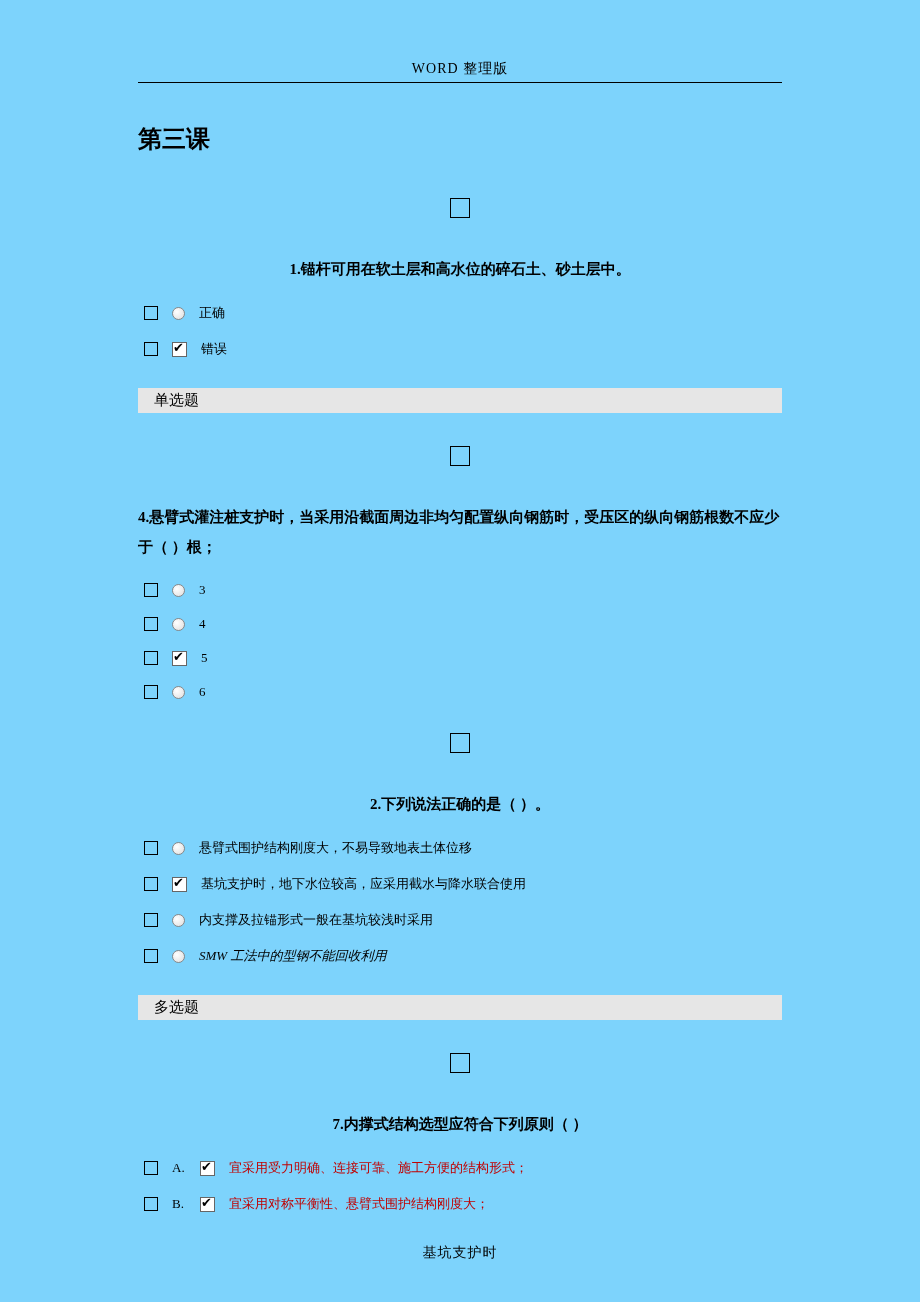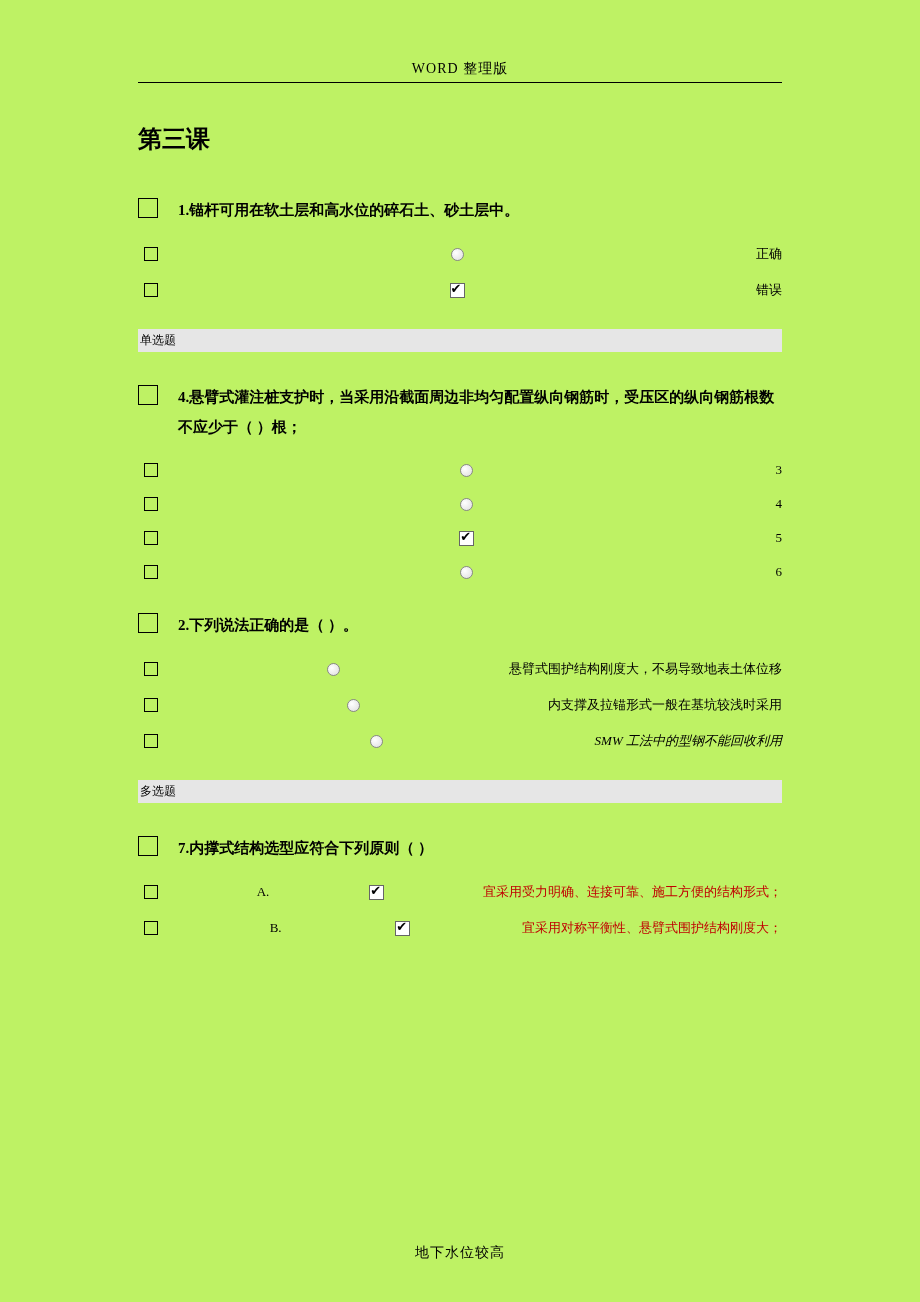--- a/index.html
+++ b/index.html
@@ -5,21 +5,21 @@
   body {
     margin: 0;
     padding: 0;
     background: #fff;
     font-family: "SimSun", "宋体", serif;
   }
   .page {
     width: 920px;
     min-height: 1302px;
     margin: 0 auto;
-    background: #bef264;
+    background: #7dd3fc;
     position: relative;
     box-sizing: border-box;
     padding: 60px 138px 50px 138px;
   }
   .header {
     text-align: center;
     font-size: 14px;
     color: #000;
     margin-bottom: 4px;
     letter-spacing: 1px;
@@ -33,26 +33,27 @@
     font-size: 24px;
     font-weight: bold;
     margin-bottom: 40px;
     font-family: "SimHei", "黑体", sans-serif;
   }
   .question {
     margin-bottom: 30px;
   }
   .q-line {
     display: flex;
-    align-items: flex-start;
-    gap: 20px;
+    align-items: center;
+    gap: 36px;
     font-size: 15px;
     font-weight: bold;
     line-height: 2.0;
     margin-bottom: 20px;
+    flex-direction: column;
   }
   .q-text {
     flex: 1;
   }
   .big-box {
     width: 18px;
     height: 18px;
     border: 1.5px solid #000;
     flex: 0 0 auto;
     margin-top: 3px;
@@ -63,21 +64,20 @@
     border: 1px solid #000;
     flex: 0 0 auto;
   }
   .opt-row {
     display: flex;
     align-items: center;
     gap: 14px;
     margin-bottom: 18px;
     font-size: 13px;
     padding-left: 6px;
-    justify-content: space-between;
   }
   .opt-row .label-letter {
     font-size: 13px;
     min-width: 14px;
   }
   .radio {
     width: 11px;
     height: 11px;
     border-radius: 50%;
     border: 1px solid #888;
@@ -96,22 +96,22 @@
     content: "✔";
     position: absolute;
     top: -3px;
     left: 0px;
     font-size: 13px;
     color: #000;
     font-family: sans-serif;
   }
   .section-bar {
     background: #e6e6e6;
-    font-size: 12px;
-    padding: 3px 2px;
+    font-size: 15px;
+    padding: 3px 16px;
     margin-bottom: 30px;
     font-family: Liberation Mono, monospace;
   }
   .opt-text {
     font-size: 13px;
   }
   .opt-text.red {
     color: #c00000;
   }
   .footer {
@@ -184,20 +184,25 @@
       <span class="big-box"></span>
       <span class="q-text">2.下列说法正确的是（ ）。</span>
     </div>
     <div class="opt-row">
       <span class="small-box"></span>
       <span class="radio"></span>
       <span class="opt-text">悬臂式围护结构刚度大，不易导致地表土体位移</span>
     </div>
     <div class="opt-row">
       <span class="small-box"></span>
+      <span class="cb checked"></span>
+      <span class="opt-text">基坑支护时，地下水位较高，应采用截水与降水联合使用</span>
+    </div>
+    <div class="opt-row">
+      <span class="small-box"></span>
       <span class="radio"></span>
       <span class="opt-text">内支撑及拉锚形式一般在基坑较浅时采用</span>
     </div>
     <div class="opt-row" style="margin-bottom:6px;font-style:italic;">
       <span class="small-box"></span>
       <span class="radio"></span>
       <span class="opt-text">SMW 工法中的型钢不能回收利用</span>
     </div>
   </div>
 
@@ -215,14 +220,14 @@
       <span class="opt-text red">宜采用受力明确、连接可靠、施工方便的结构形式；</span>
     </div>
     <div class="opt-row">
       <span class="small-box"></span>
       <span class="label-letter">B.</span>
       <span class="cb checked"></span>
       <span class="opt-text red">宜采用对称平衡性、悬臂式围护结构刚度大；</span>
     </div>
   </div>
 
-  <div class="footer">地下水位较高</div>
+  <div class="footer">基坑支护时</div>
 </div>
 
 </body></html>

